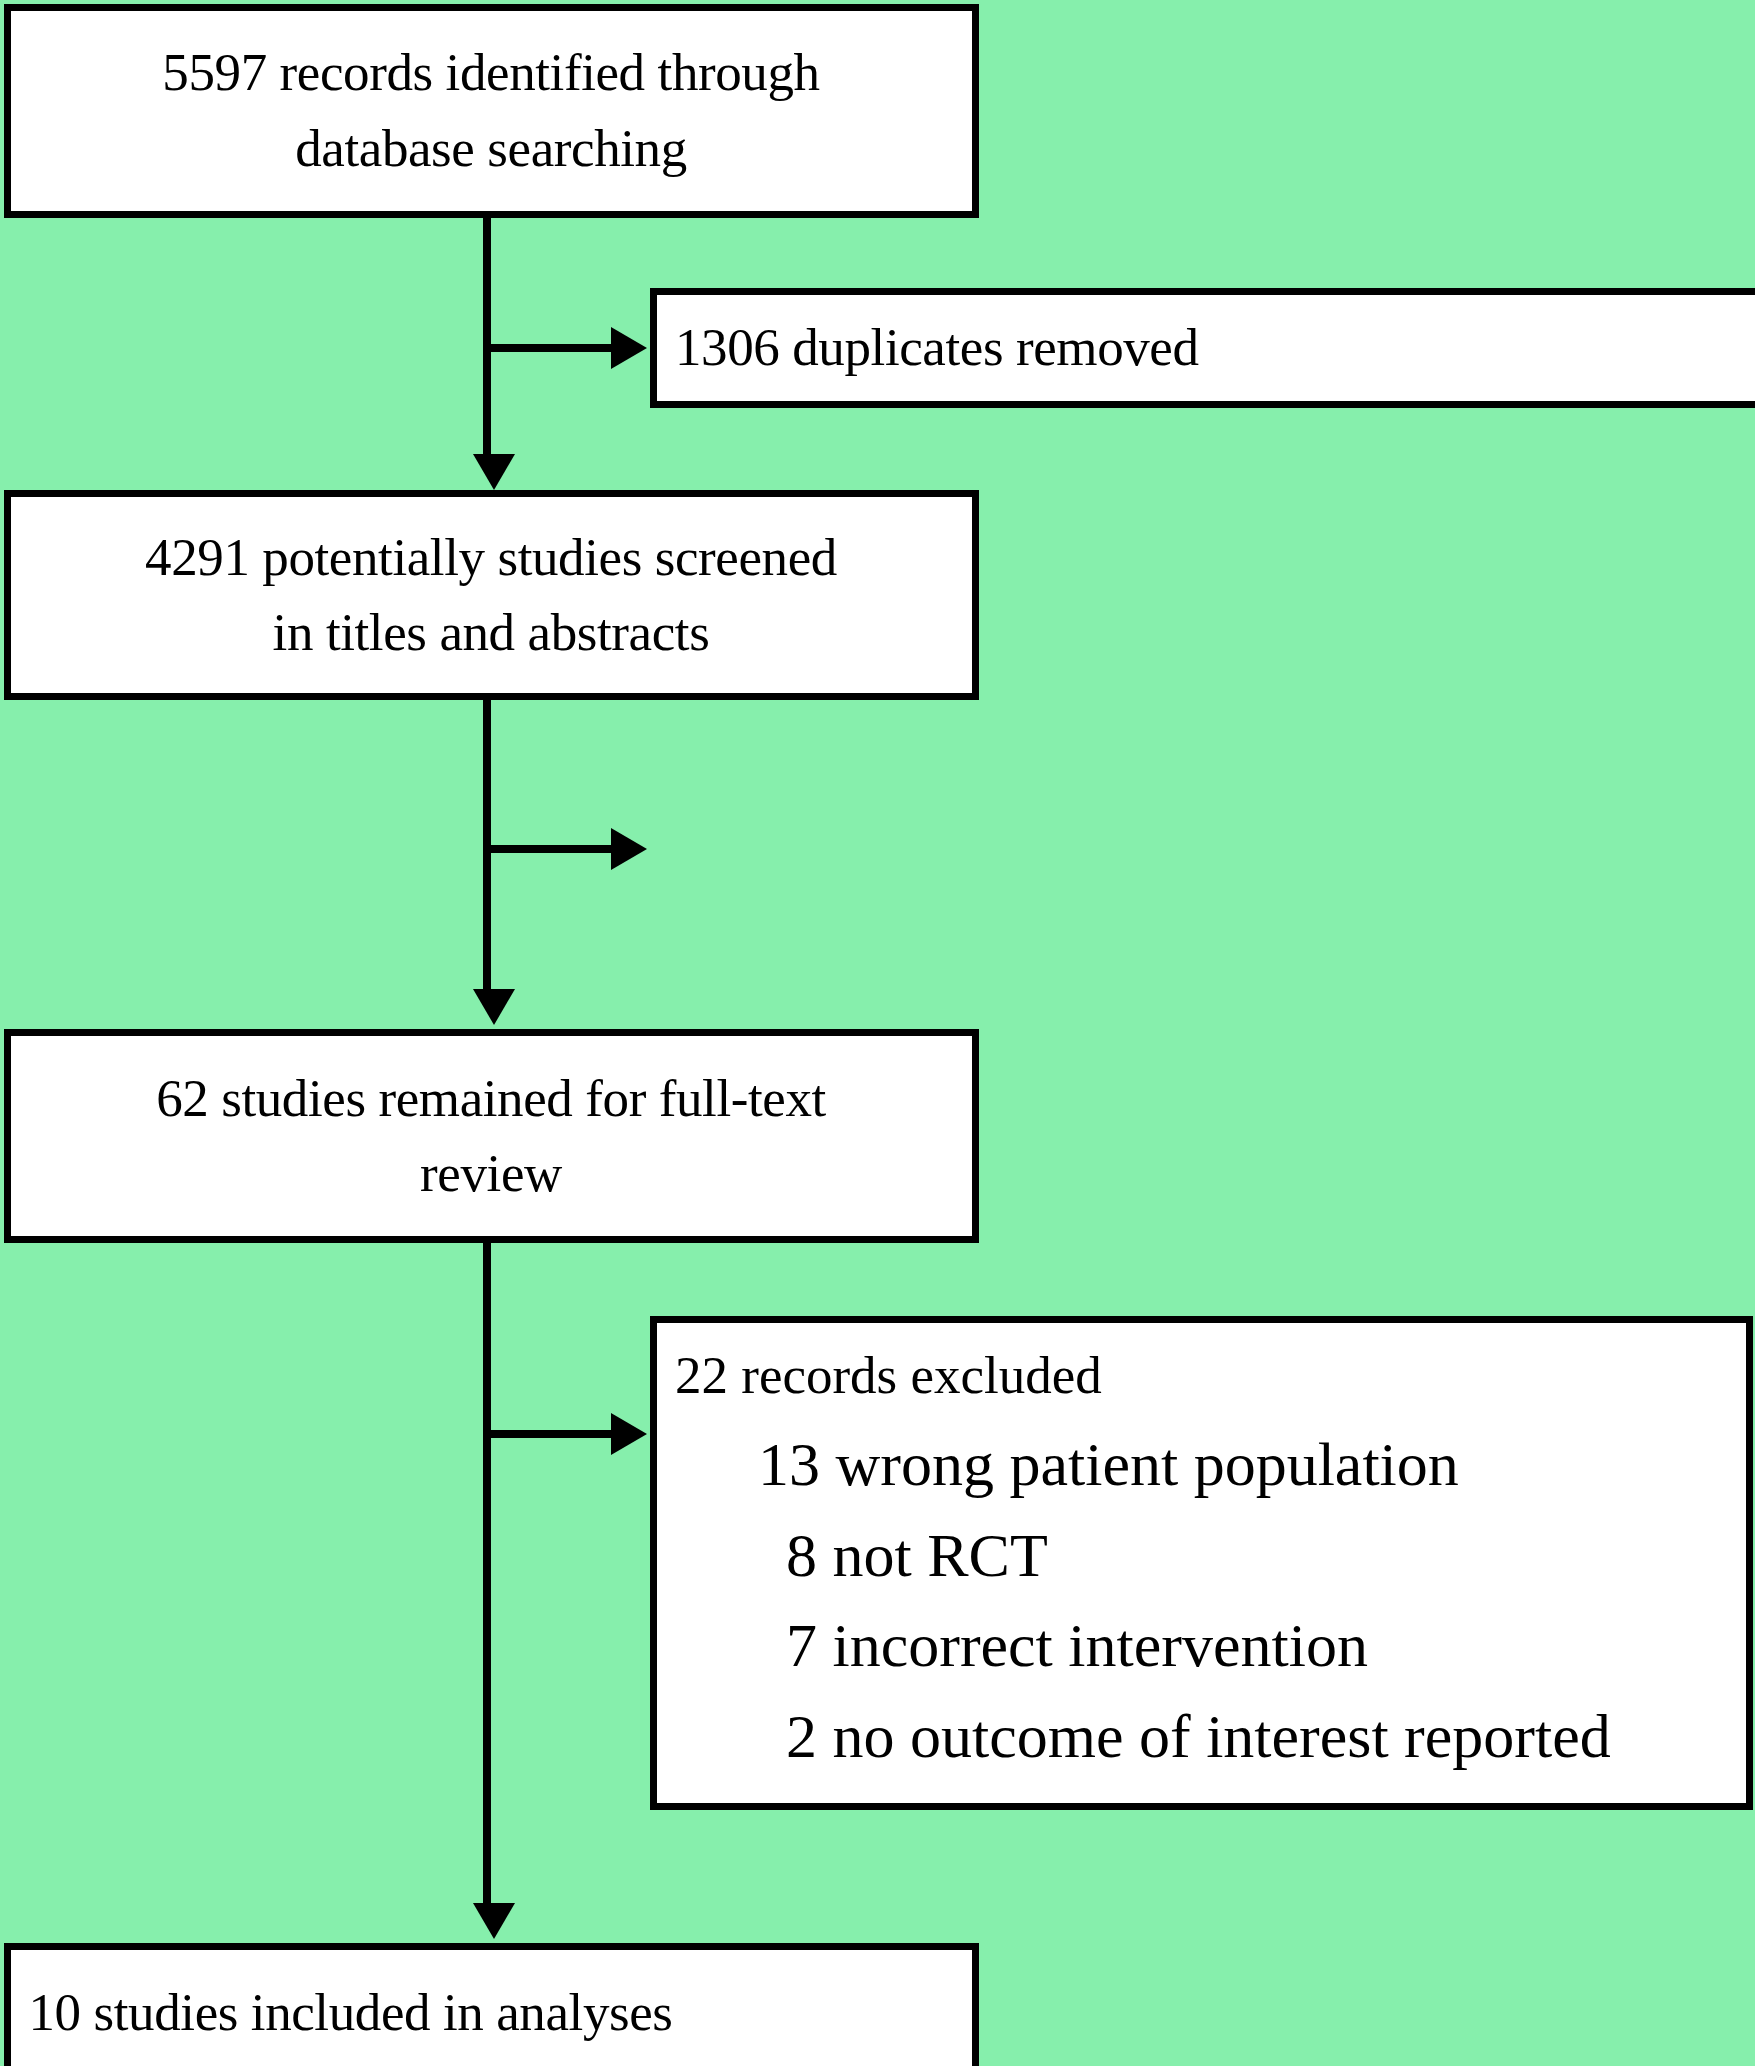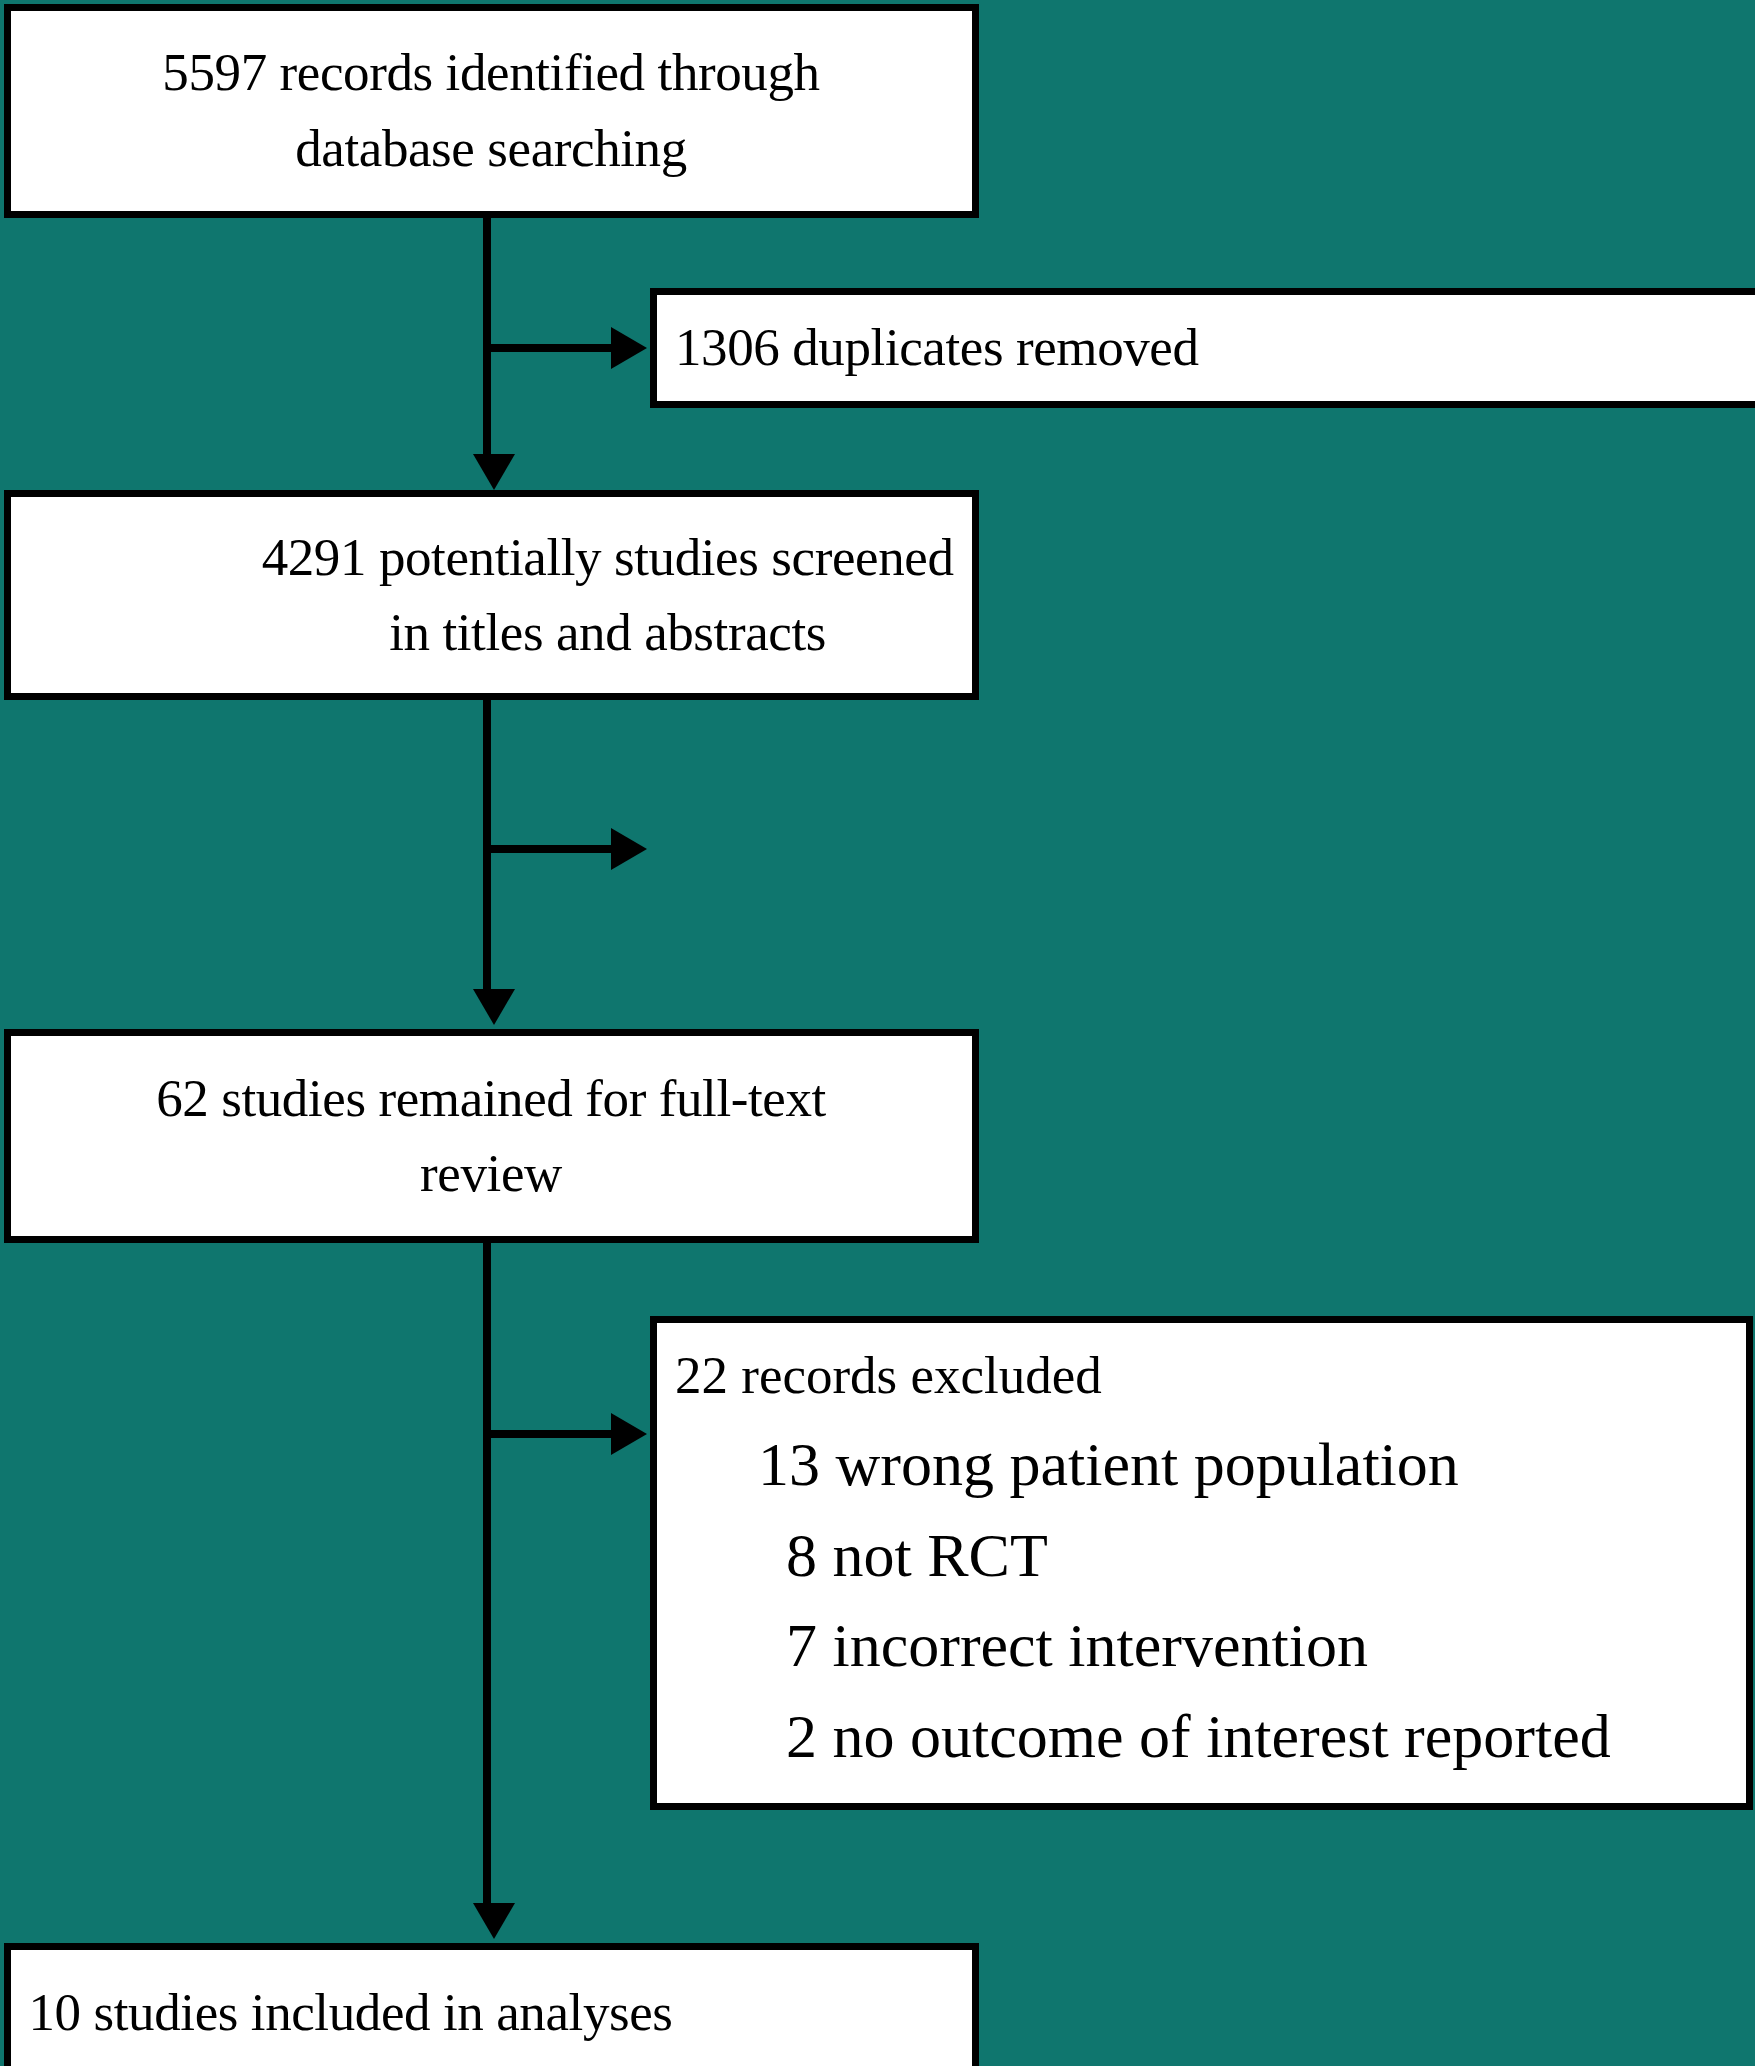--- a/index.html
+++ b/index.html
@@ -5,21 +5,21 @@
 <style>
   html, body {
     margin: 0;
     padding: 0;
     background: #ffffff;
   }
   #canvas {
     position: relative;
     width: 1756px;
     height: 2066px;
-    background: #0f766e;
+    background: #86efac;
     overflow: hidden;
     font-family: "Liberation Serif", "DejaVu Serif", serif;
     color: #000000;
   }
   
   .box {
     position: absolute;
     box-sizing: border-box;
     border: 7.7px solid #000000;
     background: #ffffff;
@@ -105,21 +105,21 @@
   <div class="vline" style="left:483px; top:217px; height:238px;"></div>
   <div class="arrow-down" style="left:473px; top:454px;"></div>
 
   <div class="hline" style="left:483px; top:344px; width:130px;"></div>
   <div class="arrow-right" style="left:611px; top:327px;"></div>
 
   <div class="box left" style="left:650px; top:288px; width:1301px; height:120px;">
     <div class="box-text">1306 duplicates removed</div>
   </div>
 
-  <div class="box center" style="left:3.5px; top:490px; width:975px; height:210px;align-items:flex-end;">
+  <div class="box center" style="left:3.5px; top:490px; width:975px; height:210px;">
     <div class="box-text">4291 potentially studies screened
 in titles and abstracts</div>
   </div>
 
   <div class="vline" style="left:483px; top:700px; height:291px;"></div>
   <div class="arrow-down" style="left:473px; top:989px;"></div>
 
   <div class="hline" style="left:483px; top:845px; width:130px;"></div>
   <div class="arrow-right" style="left:611px; top:828px;"></div>
 

